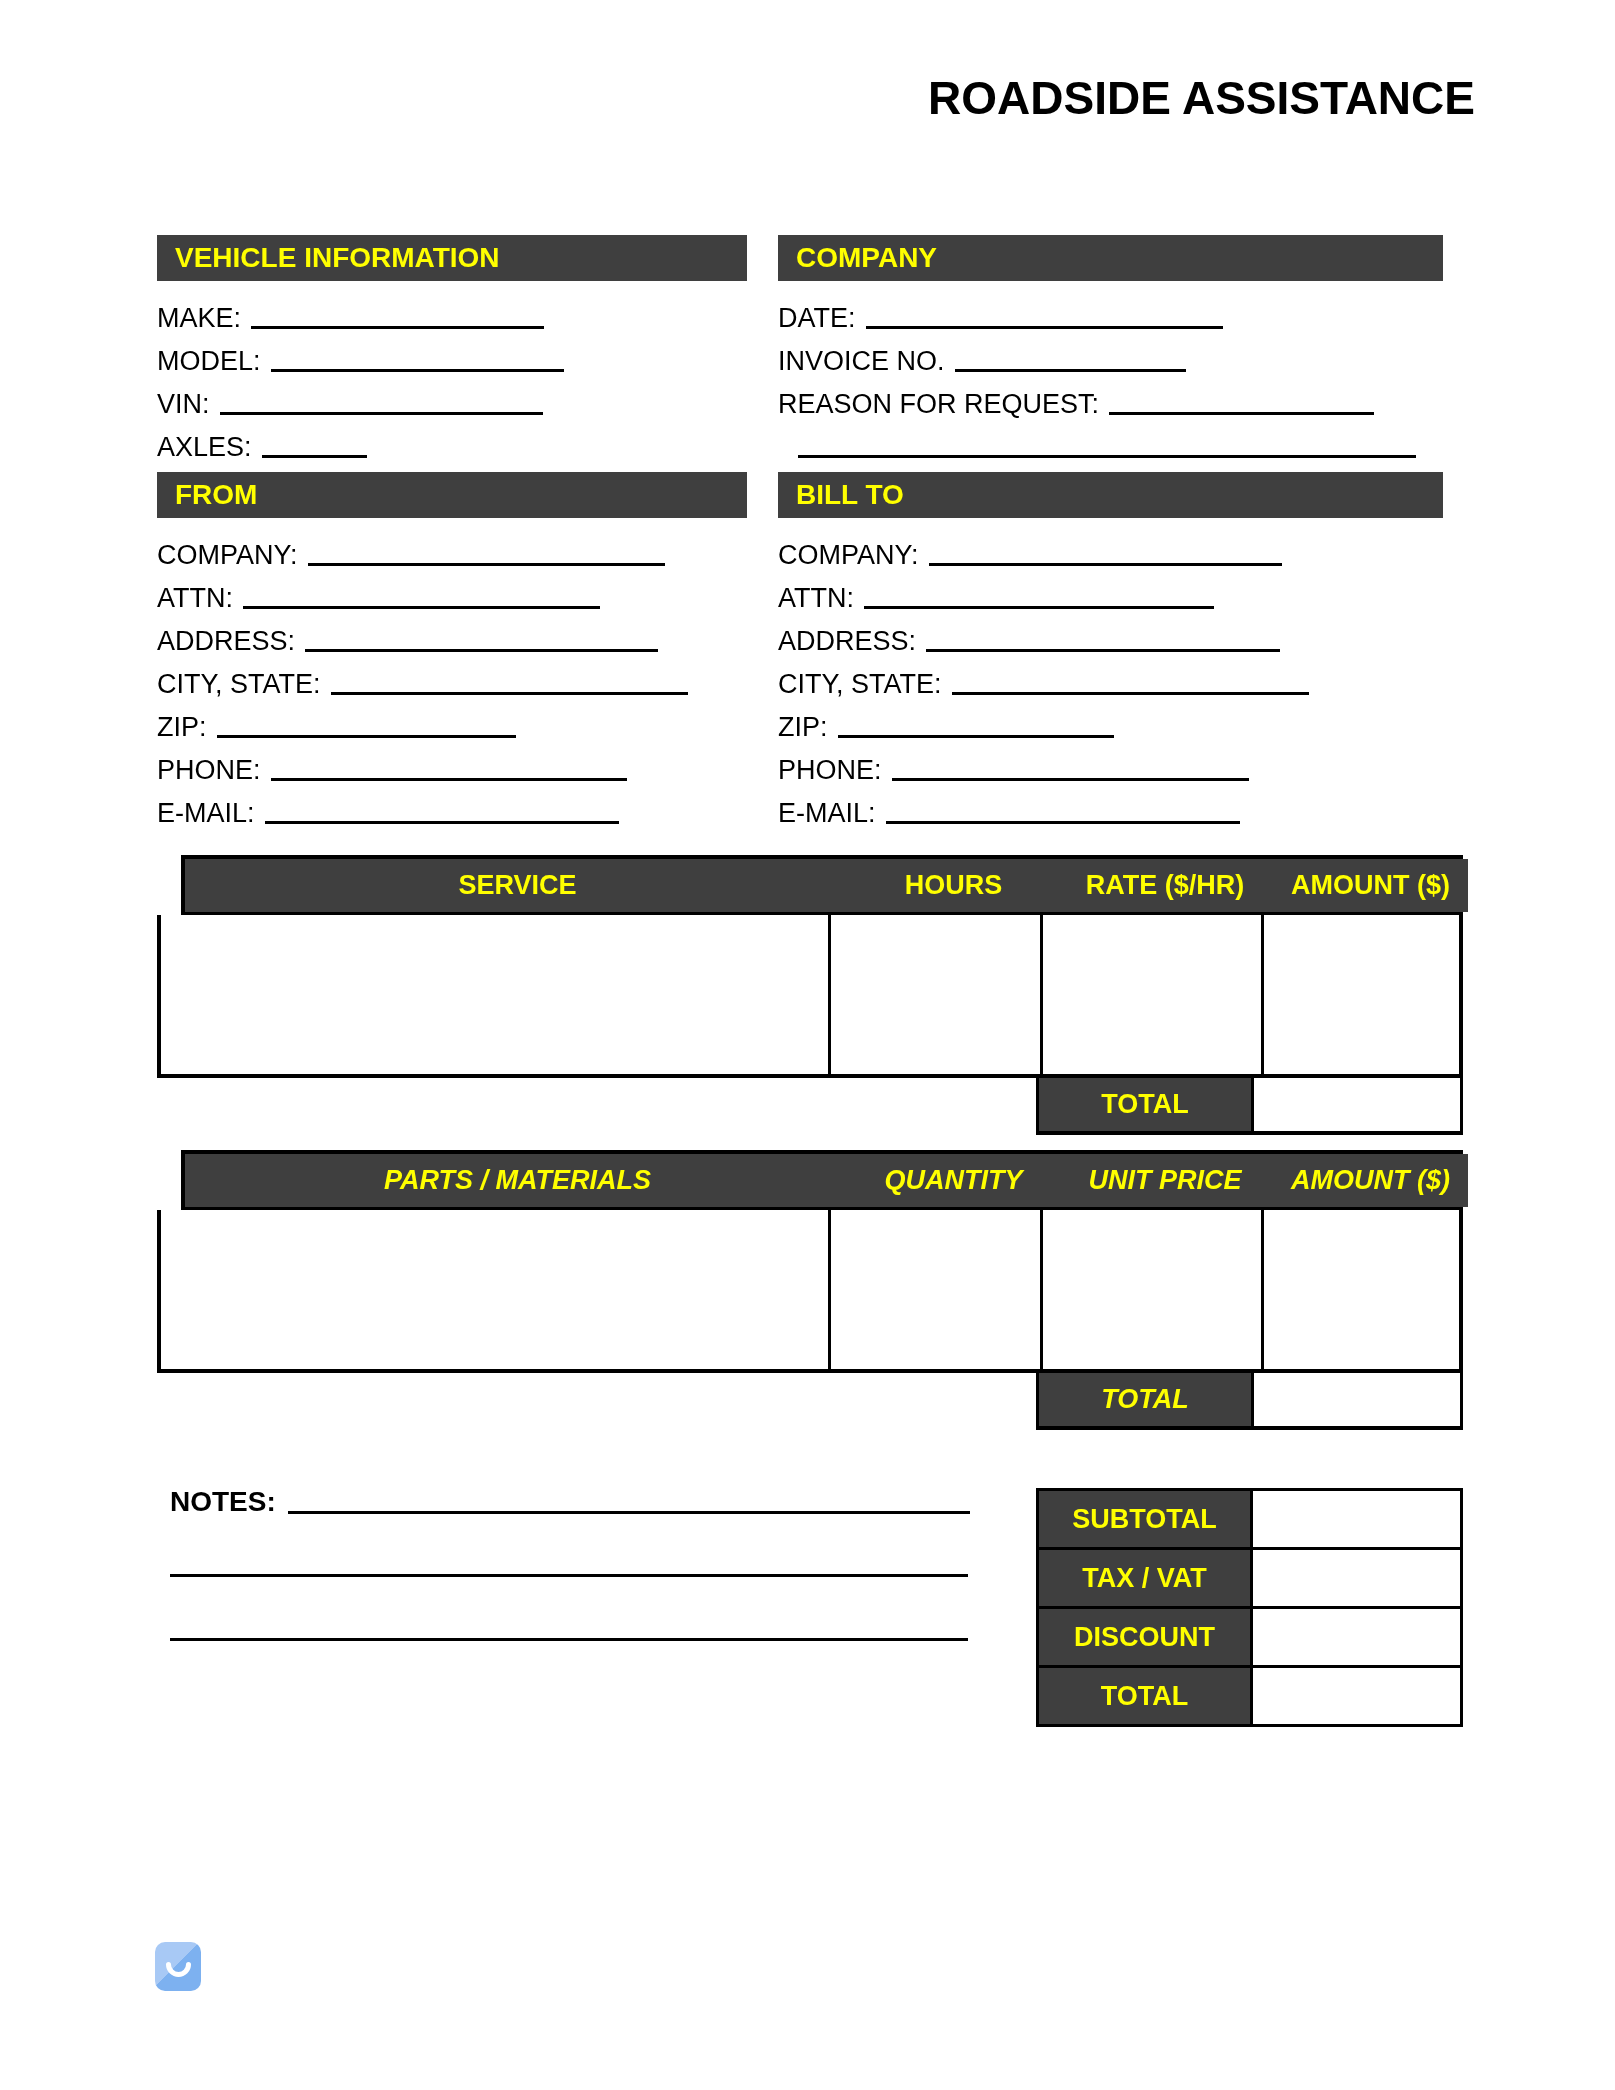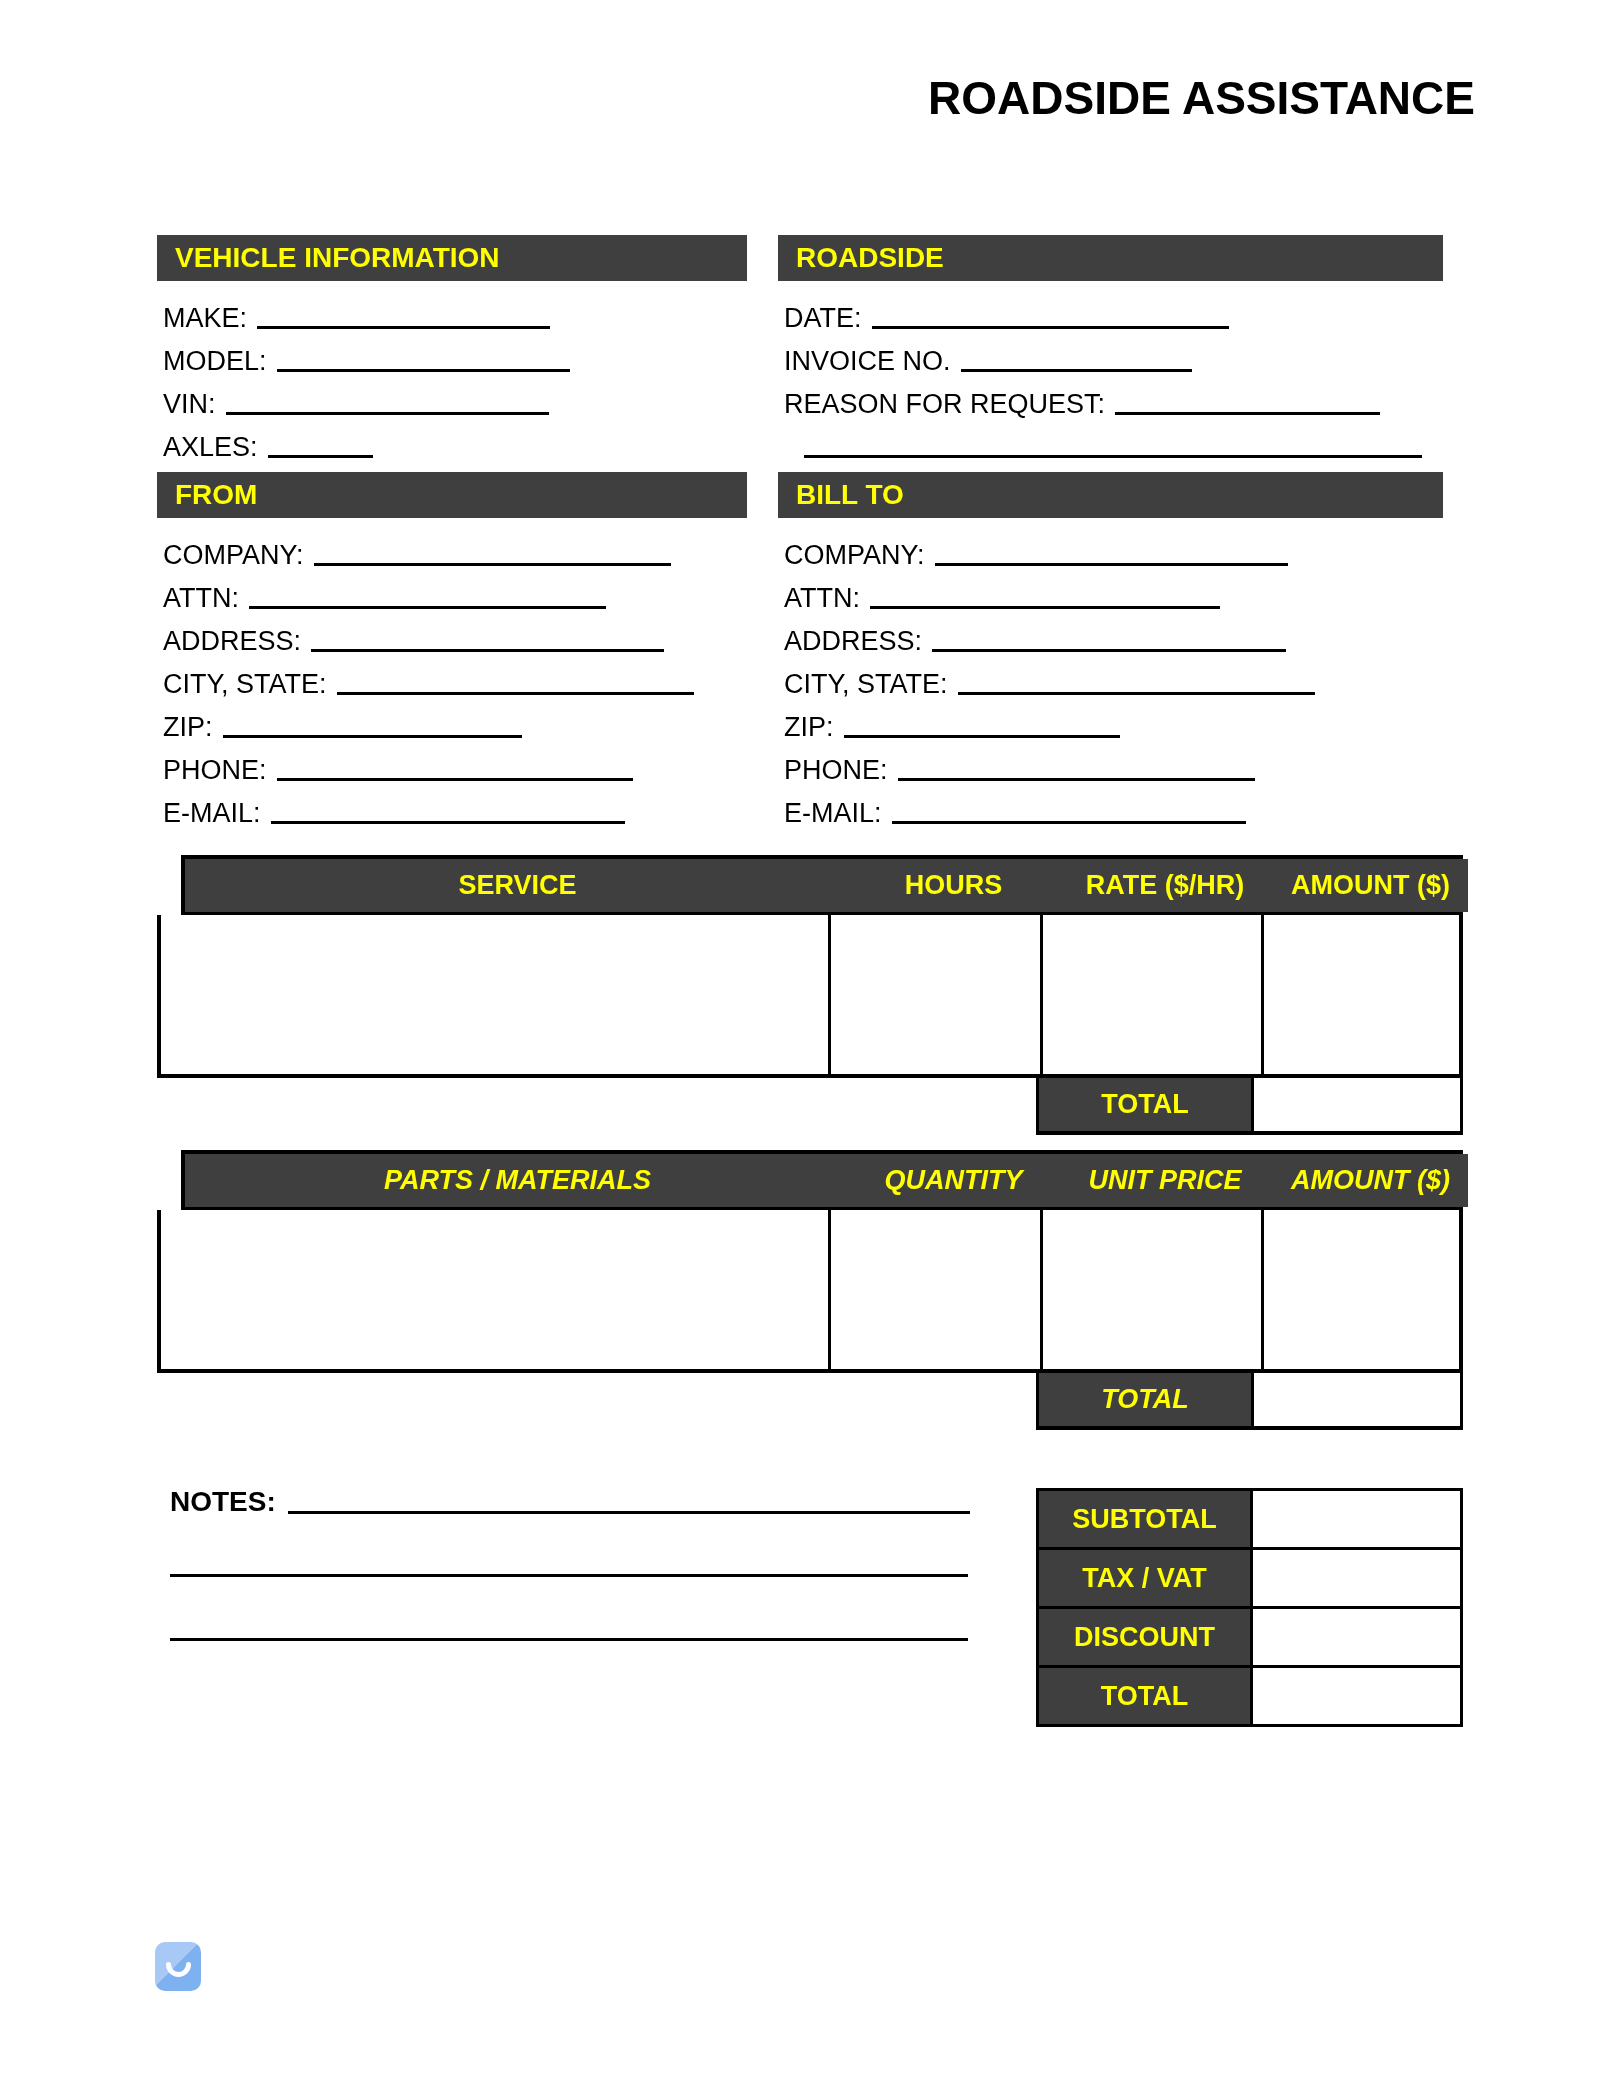--- a/index.html
+++ b/index.html
@@ -26,21 +26,21 @@
   }
 
   
   .cols{position:absolute;left:0;width:1306px;display:grid;grid-template-columns:590px 665px;column-gap:31px;}
   .r1{top:235px;}
   .r2{top:472px;}
 
   .sec-header{height:46px;background:var(--dark);display:flex;align-items:center;padding-left:18px;box-sizing:border-box;}
   .sec-title{color:var(--yellow);font-weight:bold;font-size:28px;}
 
-  .fields{margin-top:9px;margin-left:6px;}
+  .fields{margin-top:9px;}
   .field{display:flex;align-items:flex-end;height:43px;font-size:27px;}
   .field .lbl{white-space:pre;line-height:1.08;}
   .fill{border-bottom:3px solid var(--ink);height:0;margin-left:10px;margin-bottom:4px;}
   .extra-line{height:0;border-bottom:3px solid var(--ink);width:618px;margin-left:20px;margin-top:36px;}
 
   
   .tbl{position:absolute;left:0;width:1306px;box-sizing:border-box;}
   .tbl.service{top:855px;}
   .tbl.parts{top:1150px;font-style:italic;}
   .thead{
@@ -124,21 +124,21 @@
           </div>
           <div class="field">
             <span class="lbl">AXLES:</span>
             <span class="fill" style="width:105px"></span>
           </div>
         </div>
       </div>
 
       <div>
         <div class="sec-header">
-          <span class="sec-title">ROADSIDE</span>
+          <span class="sec-title">COMPANY</span>
         </div>
         <div class="fields">
           <div class="field">
             <span class="lbl">DATE:</span>
             <span class="fill" style="width:357px"></span>
           </div>
           <div class="field">
             <span class="lbl">INVOICE NO.</span>
             <span class="fill" style="width:231px"></span>
           </div>

